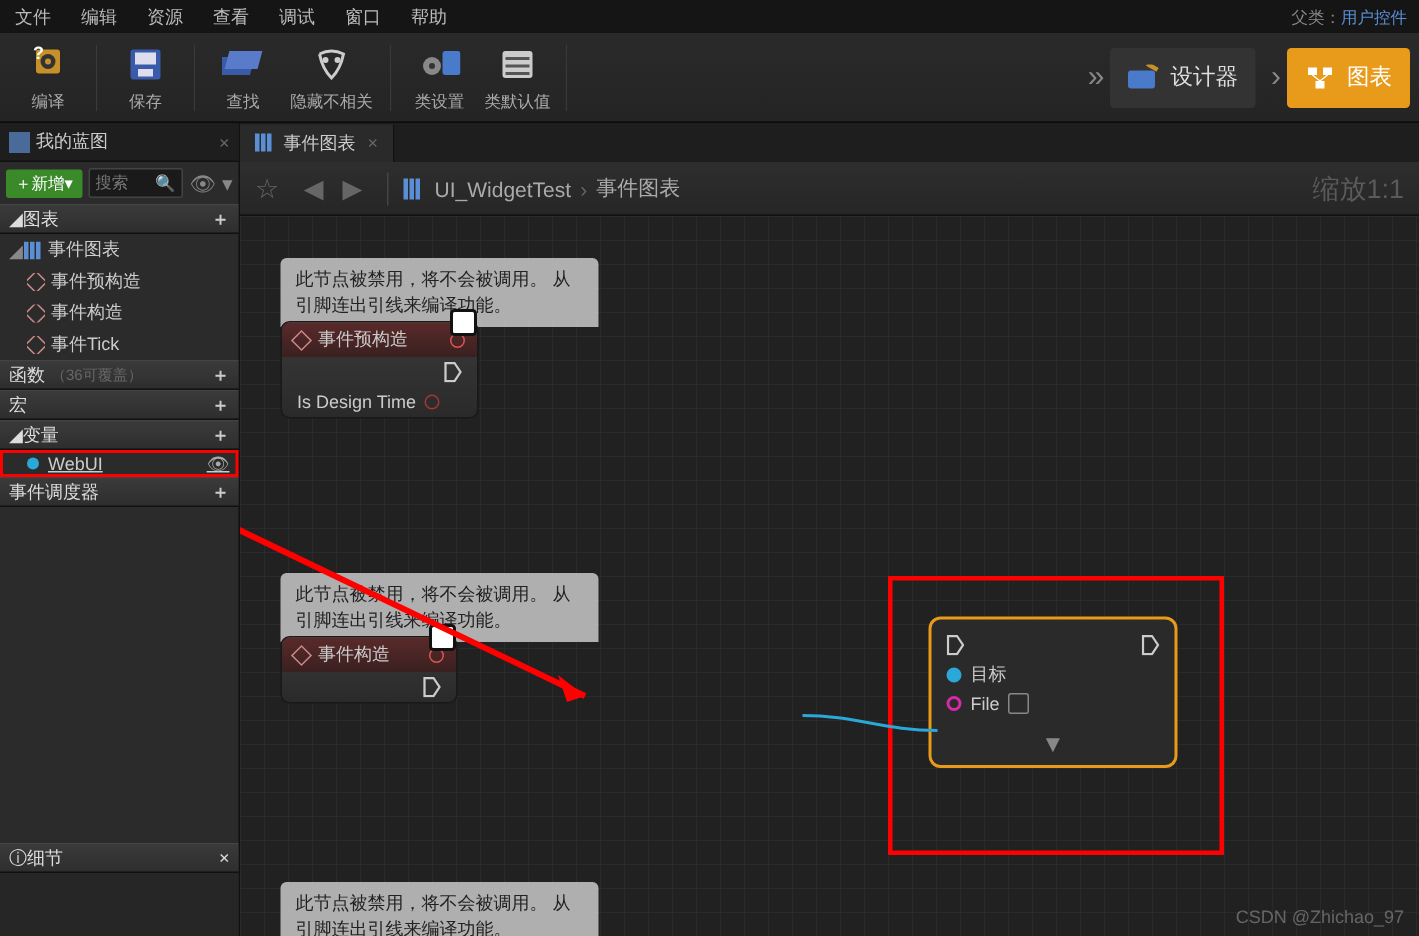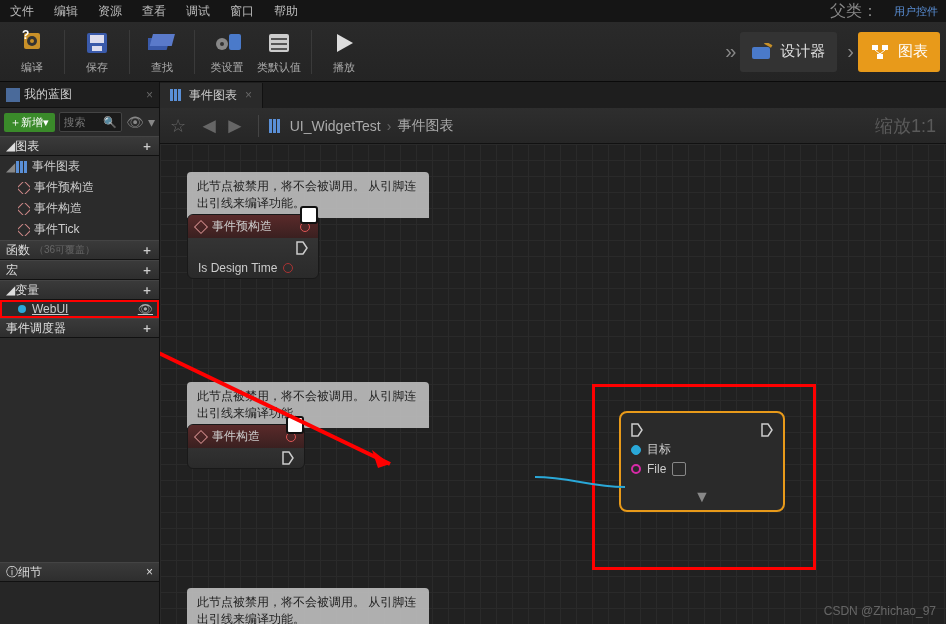--- a/index.html
+++ b/index.html
@@ -1,20 +1,20 @@
 <!DOCTYPE html>
 <html><head>
 <meta charset="utf-8">
 <style>
 * { margin:0; padding:0; box-sizing:border-box; font-family:"Microsoft YaHei",Arial,sans-serif; }
 body { width:946px; height:624px; background:#1a1a1a; color:#ccc; overflow:hidden; position:relative; }
 .menubar { height:22px; background:#151515; display:flex; align-items:center; font-size:12px; }
 .menubar .menu-item { padding:0 10px; color:#bbb; cursor:pointer; }
 .menubar .spacer { flex:1; }
-.menubar .parent { color:#888; font-size:16px; padding-right:16px;font-family:Liberation Serif, serif; }
+.menubar .parent { color:#888; font-size:11px; padding-right:0;font-family:Liberation Serif, serif; }
 .menubar .parent-link { color:#5a8fd6; font-size:11px; padding-right:8px; }
 .toolbar { height:60px; background:linear-gradient(#2a2a2a,#242424); display:flex; align-items:center; padding:0 6px; border-bottom:1px solid #0a0a0a; }
 .toolbar .tb-btn { display:flex; flex-direction:column; align-items:center; justify-content:center; width:52px; height:56px; color:#aaa; font-size:11px; }
 .toolbar .tb-btn .icon { width:28px; height:28px; margin-bottom:3px; display:flex; align-items:center; justify-content:center; }
 .toolbar .sep { width:1px; height:44px; background:#0a0a0a; margin:0 6px; border-right:1px solid #3a3a3a; }
 .toolbar .spacer { flex:1; }
 .toolbar .mode-btn { display:flex; align-items:center; height:40px; padding:0 12px; border-radius:3px; font-size:15px; color:#ddd; }
 .toolbar .mode-btn.designer { background:#333; margin-right:6px; }
 .toolbar .mode-btn.chart { background:#e89a1a; color:#fff; }
 .toolbar .mode-btn .micon { width:22px; height:18px; margin-right:6px; }
@@ -55,21 +55,21 @@
 .crumbbar .crumb-sep { color:#666; margin:0 2px; }
 .crumbbar .spacer { flex:1; }
 .crumbbar .zoom { color:#5a5a5a; font-size:18px; }
 .canvas { flex:1; position:relative; overflow:hidden;
   background-color:#212121;
   background-image:
     linear-gradient(#2a2a2a 1px, transparent 1px),
     linear-gradient(90deg, #2a2a2a 1px, transparent 1px);
   background-size:16px 16px;
 }
-.node-comment { position:absolute; background:rgba(200,200,200,0.85); color:#222; font-size:12px; padding:6px 10px; border-radius:4px 4px 0 0; width:242px; line-height:1.4; }
+.node-comment { position:absolute; background:rgba(200,200,200,0.85); color:#222; font-size:12px; padding:6px 10px; border-radius:4px 4px 0 0; width:212px; line-height:1.4; }
 .node { position:absolute; background:linear-gradient(#3a3a3a,#2a2a2a); border:1px solid #191919; border-radius:6px; font-size:12px; color:#ccc; }
 .node-hdr { background:linear-gradient(#5a2a2a,#3a2020); padding:3px 8px; border-radius:5px 5px 0 0; display:flex; align-items:center; font-size:12px; }
 .node-hdr .diamond { width:10px; height:10px; border:1px solid #c88; transform:rotate(45deg); margin-right:6px; }
 .node-hdr .disabled-dot { margin-left:auto; width:10px; height:10px; border:1px solid #d55; border-radius:50%; }
 .toggle-box { position:absolute; width:18px; height:18px; background:#fff; border:2px solid #111; border-radius:3px; }
 .exec-pin { display:inline-block; width:12px; height:14px; }
 .exec-pin svg { display:block; }
 .row { padding:3px 10px; display:flex; align-items:center; }
 .var-node { position:absolute; width:126px; height:22px; border-radius:11px; background:radial-gradient(ellipse at center,#1a4a6a,#0a2a3a); border:1px solid #0a3a5a; display:flex; align-items:center; justify-content:center; font-size:12px; color:#dde; }
 .var-node .out-pin { position:absolute; right:2px; width:12px; height:12px; border-radius:50%; background:#2aa8d8; border:1px solid #0ff; }
@@ -133,20 +133,30 @@
   <div class="sep"></div>
   <div class="tb-btn">
     <div class="icon">
         <svg width="30" height="26">
           <rect x="2" y="8" width="22" height="12" fill="#3a5aaa" transform="skewX(-15)"></rect>
           <rect x="6" y="4" width="22" height="12" fill="#5a7aca" transform="skewX(-15)"></rect>
         </svg>
       </div>
     <span>查找</span>
   </div>
+  <div class="tb-btn" style="width:66px">
+    <div class="icon">
+        <svg width="30" height="26">
+          <path d="M6 6 Q14 2 22 6 Q20 16 14 22 Q8 16 6 6" fill="none" stroke="#ccc" stroke-width="2"></path>
+          <circle cx="10" cy="10" r="2" fill="#ccc"></circle>
+          <circle cx="18" cy="10" r="2" fill="#ccc"></circle>
+        </svg>
+      </div>
+    <span>隐藏不相关</span>
+  </div>
   <div class="sep"></div>
   <div class="tb-btn">
     <div class="icon">
         <svg width="30" height="26">
           <circle cx="9" cy="14" r="6" fill="#888"></circle>
           <circle cx="9" cy="14" r="2" fill="#333"></circle>
           <rect x="16" y="4" width="12" height="16" fill="#4a7aca" rx="2"></rect>
         </svg>
       </div>
     <span>类设置</span>
@@ -156,28 +166,20 @@
         <svg width="28" height="26">
           <rect x="4" y="4" width="20" height="18" fill="#ccc" rx="2"></rect>
           <line x1="6" y1="9" x2="22" y2="9" stroke="#555" stroke-width="2"></line>
           <line x1="6" y1="14" x2="22" y2="14" stroke="#555" stroke-width="2"></line>
           <line x1="6" y1="19" x2="22" y2="19" stroke="#555" stroke-width="2"></line>
         </svg>
       </div>
     <span>类默认值</span>
   </div>
   <div class="sep"></div>
-  <div class="tb-btn">
-    <div class="icon">
-        <svg width="26" height="26">
-          <polygon points="6,4 22,13 6,22" fill="#ddd"></polygon>
-        </svg>
-      </div>
-    <span>播放</span>
-  </div>
   <div class="spacer"></div>
   <span class="chev">»</span>
   <div class="mode-btn designer">
     <div class="micon"><svg width="22" height="18">
           <rect x="0" y="4" width="18" height="12" fill="#4a7aca" rx="2"></rect>
           <rect x="12" y="0" width="8" height="3" fill="#c89028" transform="rotate(30 16 2)"></rect>
         </svg></div>
     <span>设计器</span>
   </div>
   <span class="chev">›</span>

